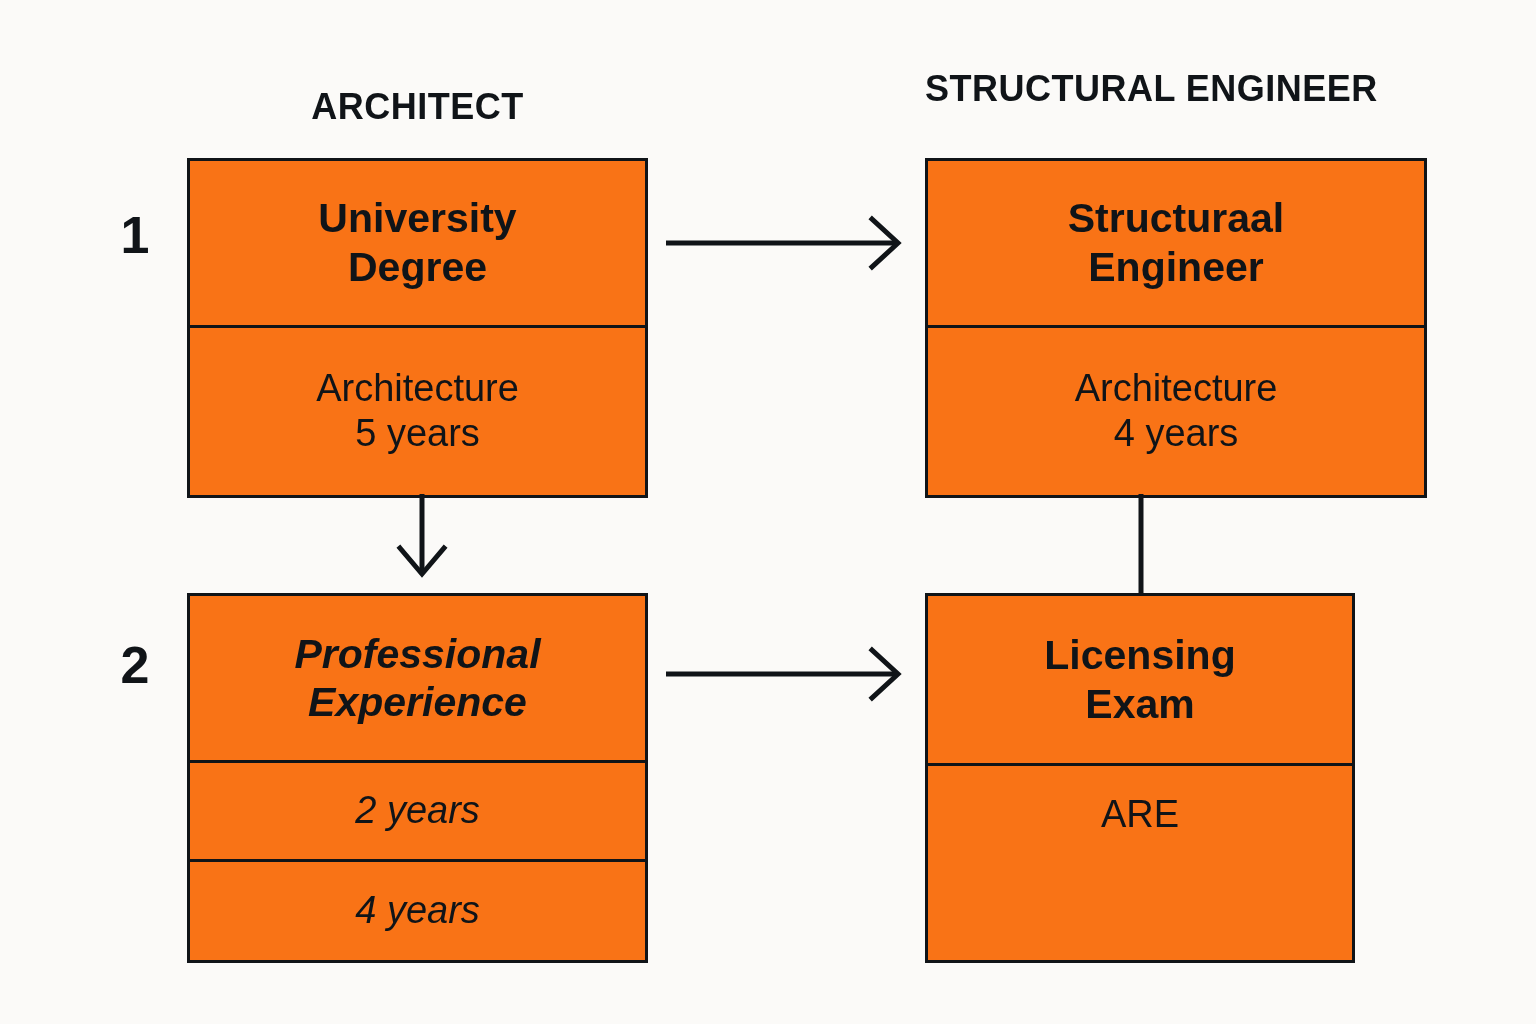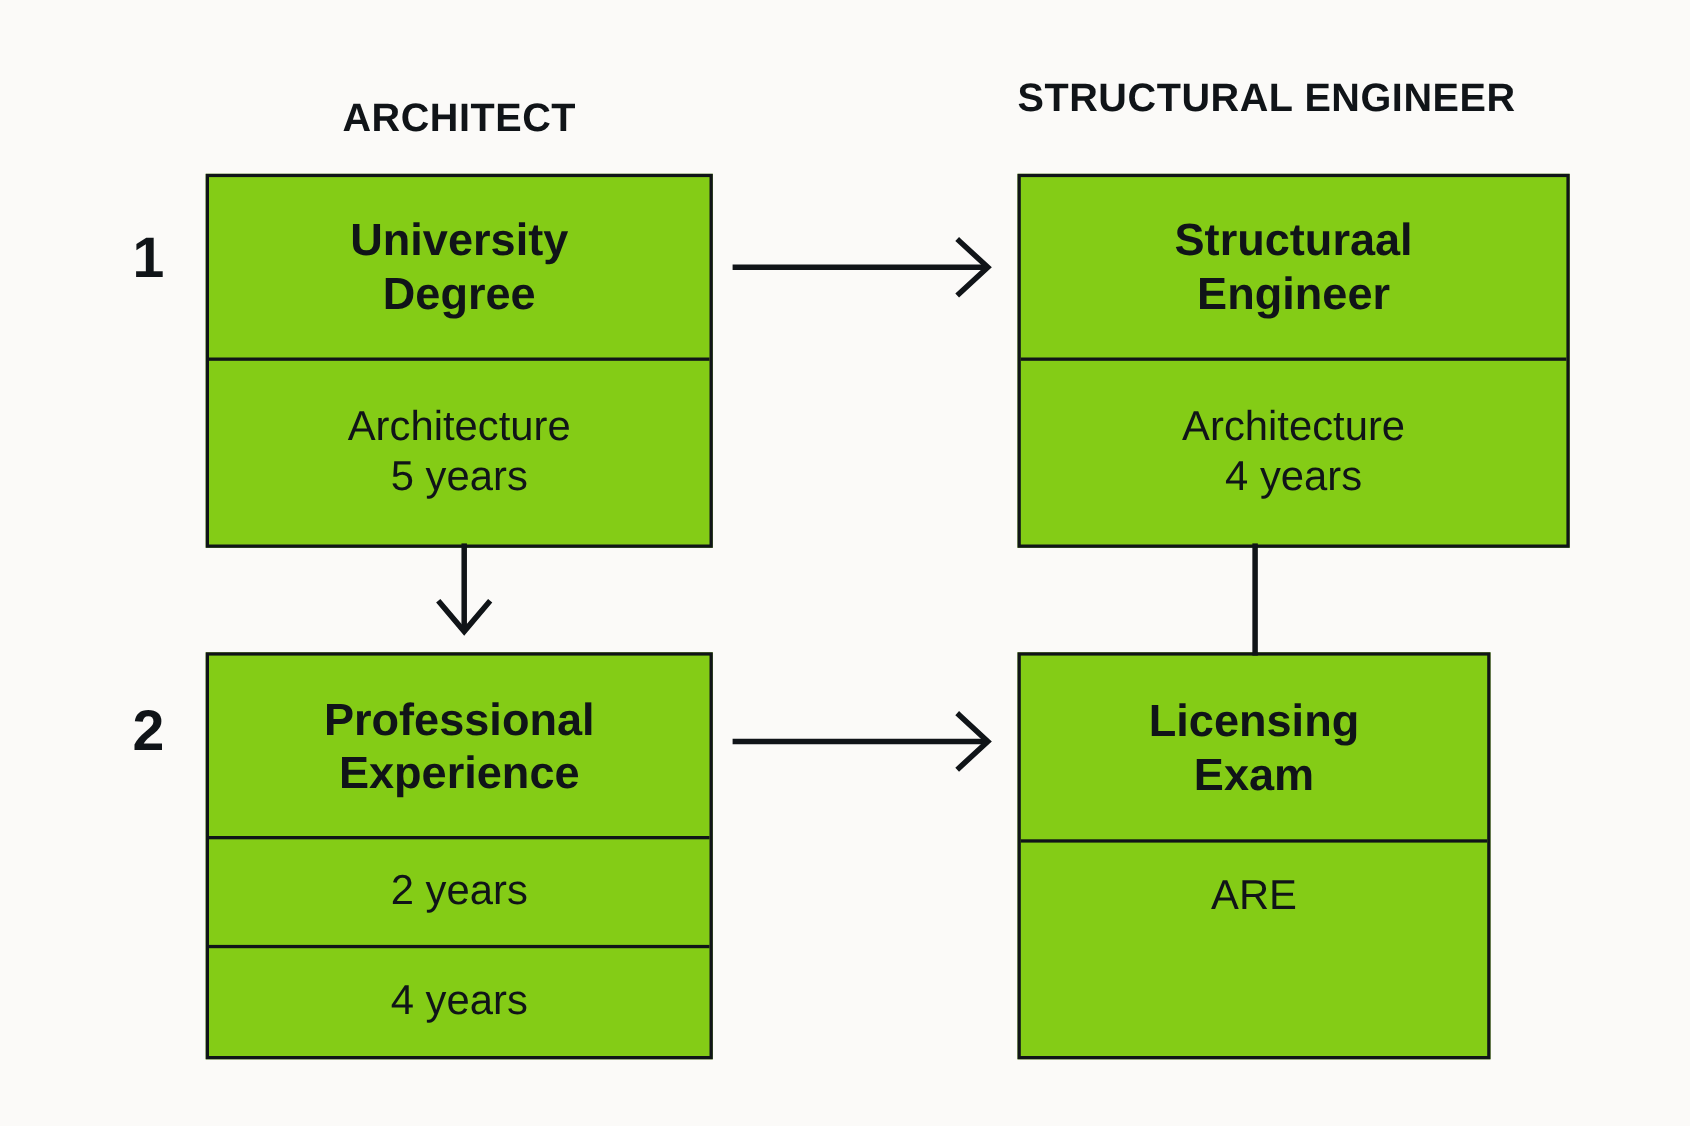--- a/index.html
+++ b/index.html
@@ -51,28 +51,28 @@
     width: 70px;
     color: #101418;
   }
   #step-number-1 { left: 100px; top: 205px; }
   #step-number-2 { left: 100px; top: 635px; }
 
   
   .box {
     position: absolute;
     border: 3px solid #101418;
-    background: #84cc16;
+    background: #f97316;
     box-sizing: border-box;
     display: flex;
     flex-direction: column;
   }
   #box-university-degree   { left: 187px; top: 158px; width: 461px; height: 340px; }
   #box-structural-engineer { left: 925px; top: 158px; width: 502px; height: 340px; }
-  #box-professional-experience { left: 187px; top: 593px; width: 461px; height: 370px; }
+  #box-professional-experience { left: 187px; top: 593px; width: 461px; height: 370px; font-style: italic; }
   #box-licensing-exam      { left: 925px; top: 593px; width: 430px; height: 370px; }
 
   .box-row {
     display: flex;
     align-items: center;
     justify-content: center;
     text-align: center;
     box-sizing: border-box;
     padding: 4px 10px;
   }

